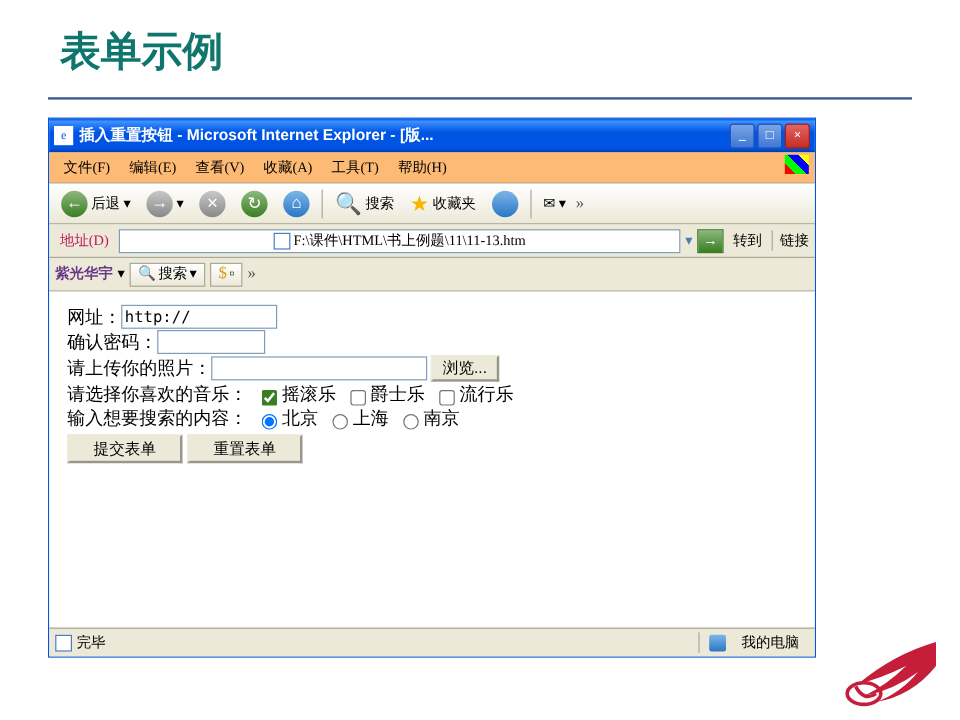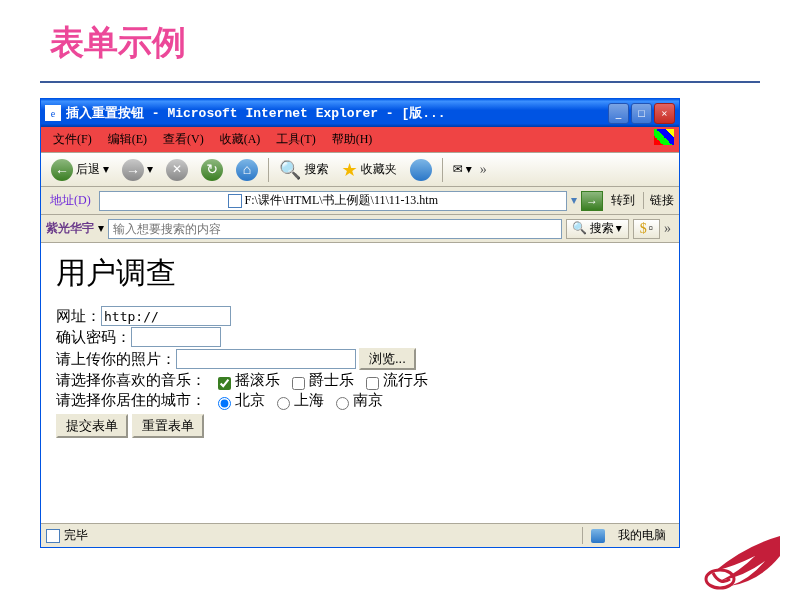--- a/index.html
+++ b/index.html
@@ -1,49 +1,49 @@
 <!DOCTYPE html>
 <html><head>
   <meta charset="utf-8">
   <style>
     * { margin: 0; padding: 0; box-sizing: border-box; }
     body { font-family: "SimSun", serif; background: #fff; width: 800px; height: 600px; position: relative; }
     
-    .slide-title { color: #ec4899; font-size: 34px; font-weight: bold; padding: 20px 0 0 50px; font-family: "SimSun", serif; }
+    .slide-title { color: #0f766e; font-size: 34px; font-weight: bold; padding: 20px 0 0 50px; font-family: "SimSun", serif; }
     .title-underline { border-bottom: 2px solid #3a5a9a; margin: 15px 40px 0 40px; }
     
     .browser-window { margin: 15px 40px 0 40px; border: 1px solid #0054e3; background: #ece9d8; width: 640px; }
     
     .titlebar { background: linear-gradient(to bottom, #0058e6 0%, #3d91ff 8%, #0054e3 40%, #0054e3 88%, #003ba6 100%); height: 28px; display: flex; align-items: center; padding: 0 4px; color: white; }
     .titlebar-icon { width: 16px; height: 16px; background: #fff; margin-right: 5px; display: inline-flex; align-items: center; justify-content: center; font-size: 10px; color: #0054e3; }
-    .titlebar-text { flex: 1; font-family: Liberation Mono, monospace; font-size: 13px; font-weight: bold; white-space: nowrap; overflow: hidden; }
+    .titlebar-text { flex: 1; font-family: Liberation Sans, sans-serif; font-size: 13px; font-weight: bold; white-space: nowrap; overflow: hidden; }
     .window-controls { display: flex; gap: 2px; }
     .win-btn { width: 21px; height: 21px; background: linear-gradient(to bottom, #7ba4e3, #3d77d6); border: 1px solid #2254b3; border-radius: 3px; display: flex; align-items: center; justify-content: center; color: white; font-size: 11px; font-weight: bold; cursor: pointer; }
     .win-btn.close { background: linear-gradient(to bottom, #e36460, #c72d24); border-color: #a01f1c; }
     
-    .menubar { background: #ef4444; padding: 2px 5px; display: flex; gap: 2px; border-bottom: 1px solid #aca899; font-size: 12px; font-family: Tahoma, "SimSun"; }
+    .menubar { background: #fdba74; padding: 2px 5px; display: flex; gap: 2px; border-bottom: 1px solid #aca899; font-size: 12px; font-family: Tahoma, "SimSun"; }
     .menu-item { padding: 2px 7px; cursor: pointer; }
     .menubar-flag { margin-left: auto; width: 20px; height: 16px; background: linear-gradient(45deg, #f00 25%, #0f0 25% 50%, #00f 50% 75%, #ff0 75%); }
     
     .toolbar { background: linear-gradient(to bottom, #fff, #ece9d8); padding: 3px 5px; display: flex; align-items: center; gap: 3px; border-bottom: 1px solid #aca899; height: 34px; }
     .tb-btn { display: flex; align-items: center; gap: 3px; padding: 2px 4px; font-size: 12px; cursor: pointer; border: 1px solid transparent; }
     .tb-icon { width: 22px; height: 22px; border-radius: 50%; display: flex; align-items: center; justify-content: center; font-size: 14px; color: white; }
     .tb-back { background: linear-gradient(to bottom, #8db87e, #3a7e22); }
     .tb-fwd { background: linear-gradient(to bottom, #c8c8c8, #888); }
     .tb-stop { background: linear-gradient(to bottom, #c8c8c8, #888); font-size: 12px; }
     .tb-refresh { background: linear-gradient(to bottom, #8db87e, #3a7e22); font-size: 14px; }
     .tb-home { background: linear-gradient(to bottom, #7cb6e6, #2a76c7); }
     .tb-search-ico { color: #3a7e22; font-size: 18px; }
     .tb-fav-ico { color: #f5b800; font-size: 18px; }
     .tb-media { width: 22px; height: 22px; background: linear-gradient(to bottom, #7cb6e6, #2a76c7); border-radius: 50%; }
     .tb-divider { width: 1px; height: 24px; background: #aca899; margin: 0 2px; }
     .tb-chevron { margin-right: 3px; font-size: 14px; color: #555; }
     
     .addressbar { background: #ece9d8; padding: 3px 5px; display: flex; align-items: center; gap: 4px; border-bottom: 1px solid #aca899; font-size: 12px; height: 28px; }
-    .addr-label { padding: 0 4px; color: #6d28d9; }
+    .addr-label { padding: 0 4px; color: #be185d; }
     .addr-input { flex: 1; height: 20px; border: 1px solid #7f9db9; background: white; font-size: 12px; padding: 0 4px; font-family: Tahoma; display: flex; align-items: center; justify-content: center; }
     .addr-input-icon { width: 14px; height: 14px; margin-right: 3px; display: inline-block; background: #fff; border: 1px solid #4a7ebb; }
     .go-btn { width: 22px; height: 20px; background: linear-gradient(to bottom, #8db87e, #3a7e22); border: 1px solid #3a7e22; display: flex; align-items: center; justify-content: center; color: white; cursor: pointer; }
     .goto-label { padding: 0 4px; }
     .links-label { border-left: 1px solid #aca899; padding-left: 6px; }
     
     .searchbar { background: #ece9d8; padding: 3px 5px; display: flex; align-items: center; gap: 4px; border-bottom: 1px solid #aca899; font-size: 12px; height: 28px; }
     .brand { color: #6a3a8a; font-weight: bold; cursor: pointer; }
     .search-input { flex: 1; height: 20px; border: 1px solid #7f9db9; background: white; font-size: 12px; padding: 0 4px; color: #888; }
     .sb-btn { height: 20px; border: 1px solid #aca899; background: linear-gradient(to bottom, #fff, #ece9d8); padding: 0 6px; font-size: 12px; cursor: pointer; display: flex; align-items: center; gap: 2px; }
@@ -52,21 +52,21 @@
     .content-area { background: white; padding: 10px 15px; height: 280px; font-family: "SimSun", serif; font-size: 15px; }
     .page-title { font-size: 30px; font-weight: normal; margin-bottom: 12px; }
     .form-row { margin: 1px 0; display: flex; align-items: center; flex-wrap: wrap; }
     .form-label { display: inline-block; }
     .text-input { border: 1px solid #7f9db9; height: 20px; font-size: 13px; padding: 0 2px; font-family: monospace; }
     .file-input { border: 1px solid #7f9db9; height: 20px; width: 180px; }
     .browse-btn { border: 2px outset #ece9d8; background: #ece9d8; padding: 0 8px; height: 22px; font-size: 13px; cursor: pointer; margin-left: 3px; }
     .checkbox-wrap, .radio-wrap { display: inline-flex; align-items: flex-end; margin-left: 12px; }
     .checkbox-wrap input, .radio-wrap input { margin-right: 4px; }
     .checkbox-wrap input[type=checkbox]:checked { accent-color: #3a7e22; }
-    .submit-btn { border: 2px outset #ece9d8; background: #ece9d8; padding: 1px 8px; font-size: 13px; cursor: pointer; margin-right: 4px; margin-top: 3px; }
+    .submit-btn { border: 2px outset #ece9d8; background: #ece9d8; padding: 1px 20px; font-size: 13px; cursor: pointer; margin-right: 4px; margin-top: 3px; }
     
     .statusbar { background: #ece9d8; border-top: 1px solid #aca899; padding: 2px 5px; display: flex; align-items: center; font-size: 12px; height: 24px; }
     .status-icon { width: 14px; height: 14px; margin-right: 4px; border: 1px solid #4a7ebb; background: #fff; }
     .status-text { flex: 1; }
     .status-zone { border-left: 1px solid #aca899; padding: 0 8px; display: flex; align-items: center; gap: 13px; }
     .zone-icon { width: 14px; height: 14px; background: linear-gradient(to bottom, #7cb6e6, #2a76c7); border-radius: 2px; }
     
     .logo-corner { position: absolute; bottom: 5px; right: 15px; }
     .logo-wing { width: 100px; height: 60px; }
   </style>
@@ -147,35 +147,33 @@
     <div class="go-btn">
         <span>→</span>
       </div>
     <span class="goto-label">转到</span>
     <span class="links-label">链接</span>
   </div>
 
   <div class="searchbar">
     <span class="brand">紫光华宇</span>
     <span>▾</span>
-    <input class="search-input" placeholder="输入想要搜索的内容" style="">
     <div class="sb-btn">
       <span style="color:#2a76c7;">🔍</span>
       <span>搜索</span>
       <span>▾</span>
     </div>
     <div class="sb-btn">
         <span class="sb-dollar">$</span>
         <span>▫</span>
       </div>
     <span class="tb-chevron">»</span>
   </div>
 
   <div class="content-area">
-    <div class="page-title">用户调查</div>
 
     <div class="form-row">
       <span class="form-label">网址：</span>
       <input class="text-input" style="width: 130px;" value="http://">
     </div>
     <div class="form-row">
       <span class="form-label">确认密码：</span>
       <input type="password" class="text-input" style="width: 90px;">
     </div>
     <div class="form-row">
@@ -192,21 +190,21 @@
       <label class="checkbox-wrap">
           <input type="checkbox" style="">
           <span>爵士乐</span>
         </label>
       <label class="checkbox-wrap">
           <input type="checkbox" style="">
           <span>流行乐</span>
         </label>
     </div>
     <div class="form-row">
-      <span class="form-label">请选择你居住的城市：</span>
+      <span class="form-label">输入想要搜索的内容：</span>
       <label class="radio-wrap">
           <input type="radio" name="city" checked="" style="">
           <span>北京</span>
         </label>
       <label class="radio-wrap">
           <input type="radio" name="city" style="">
           <span>上海</span>
         </label>
       <label class="radio-wrap">
           <input type="radio" name="city" style="">

